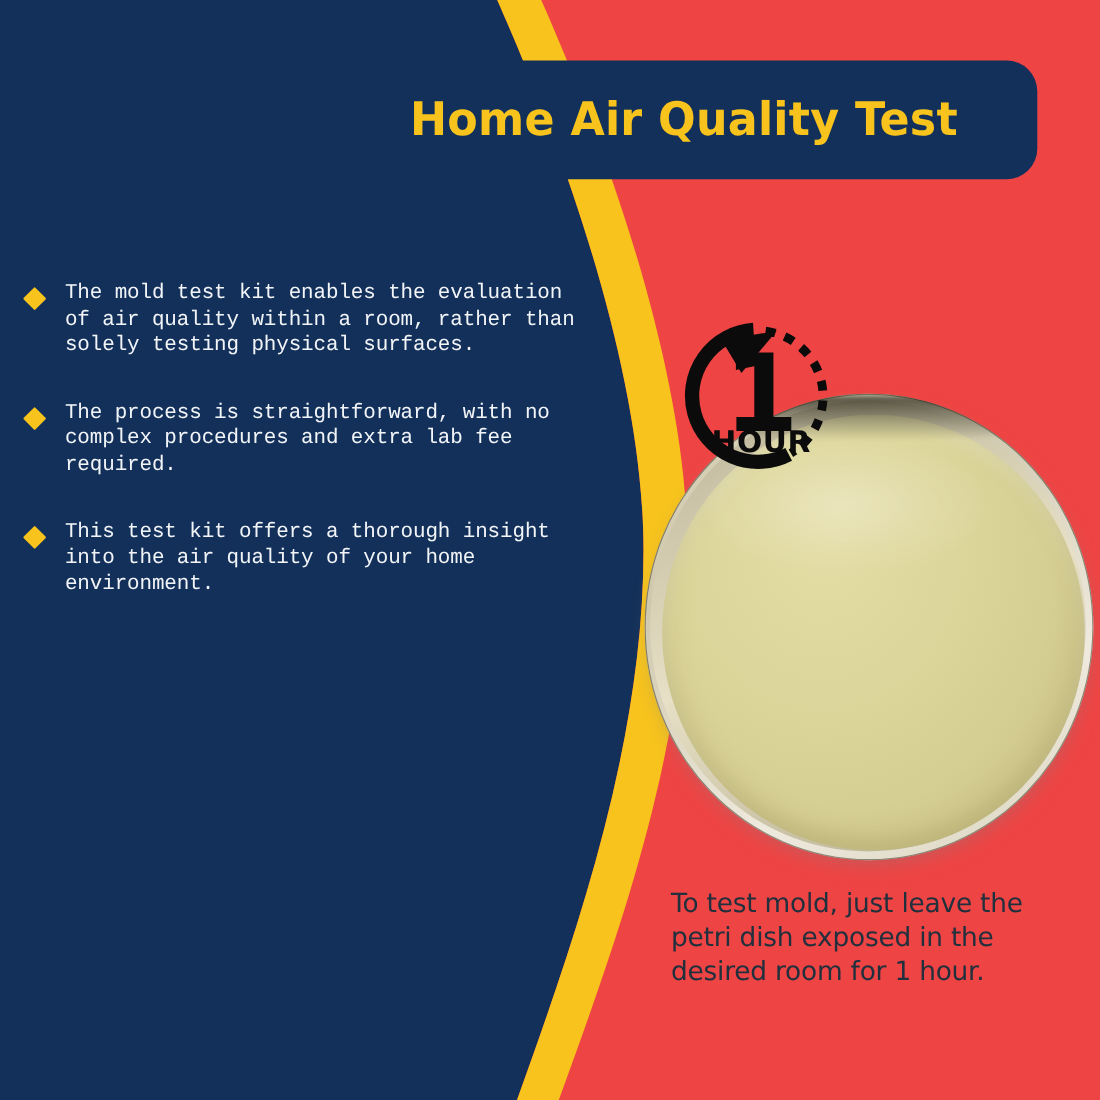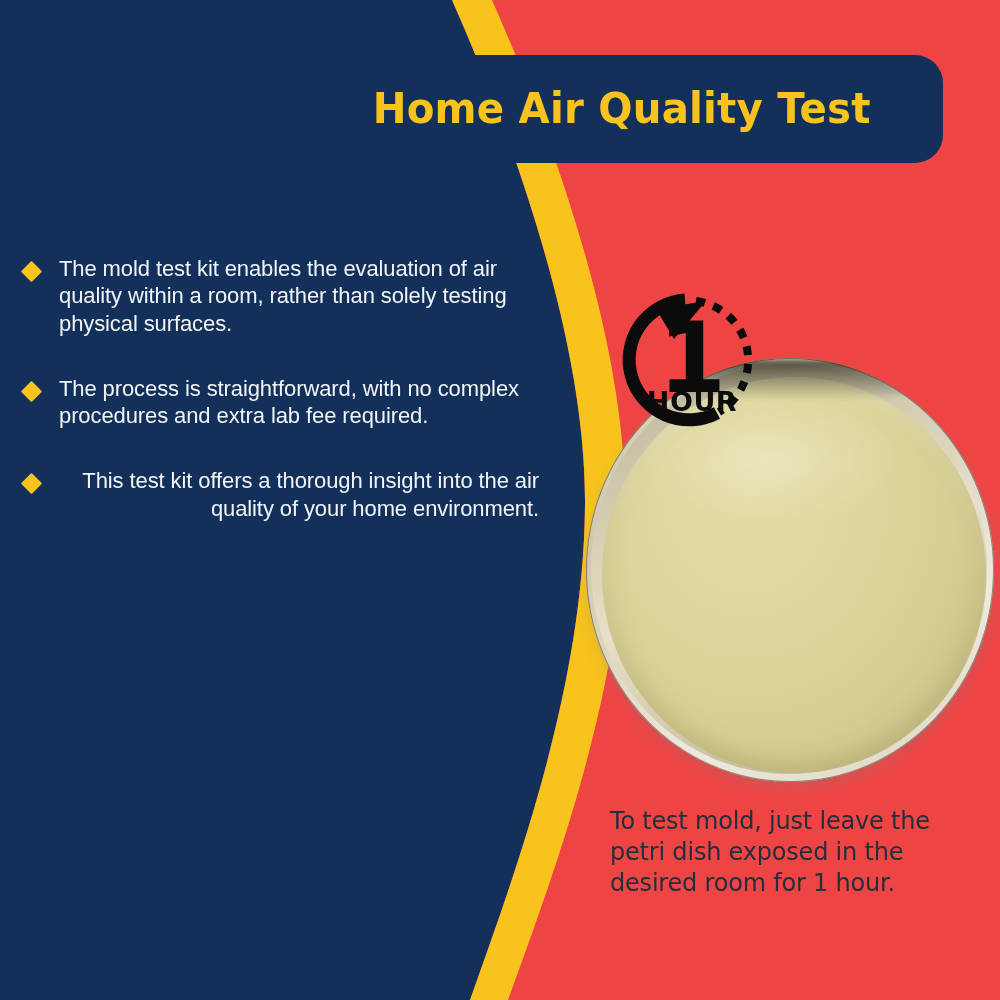--- a/index.html
+++ b/index.html
@@ -62,36 +62,36 @@
     left: 24px;
     top: 255px;
     width: 520px;
   }
   .bullet-row {
     position: relative;
     display: flex;
     align-items: flex-start;
     margin-bottom: 38px;
   }
-  .bullet-row:last-child { margin-bottom: 0; text-align: right; }
+  .bullet-row:last-child { margin-bottom: 0; }
 
   .bullet-diamond {
     flex: 0 0 auto;
     width: 15px;
     height: 15px;
     background: #f7c31c;
     transform: rotate(45deg);
     margin-top: 9px;
     margin-right: 20px;
     border-radius: 1px;
   }
   .bullet-text {
     color: #f2f5f8;
-    font-family: Liberation Sans, sans-serif;
-    font-size: 22px;
+    font-family: Liberation Mono, monospace;
+    font-size: 19px;
     line-height: 1.24;
     letter-spacing: -0.1px;
     max-width: 480px;
   }
 
   
   .dish-wrap {
     position: absolute;
     left: 586px;
     top: 358px;

